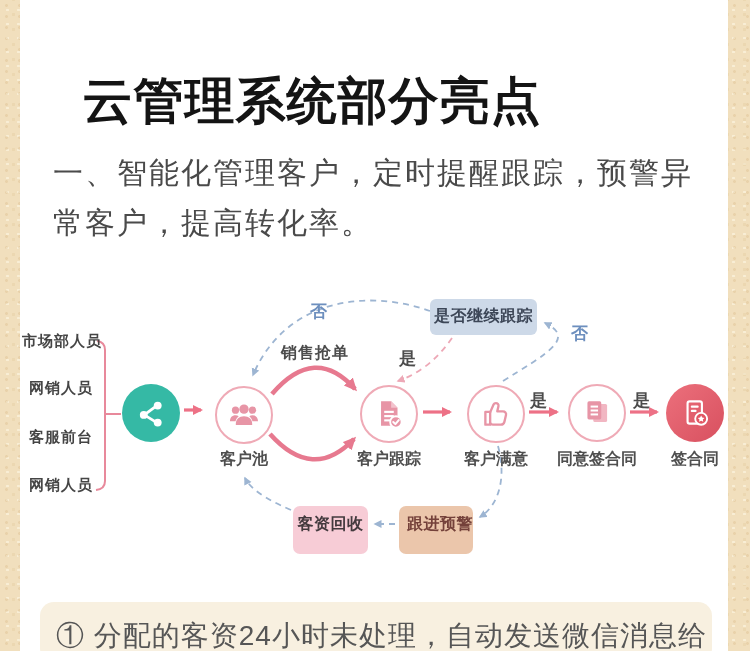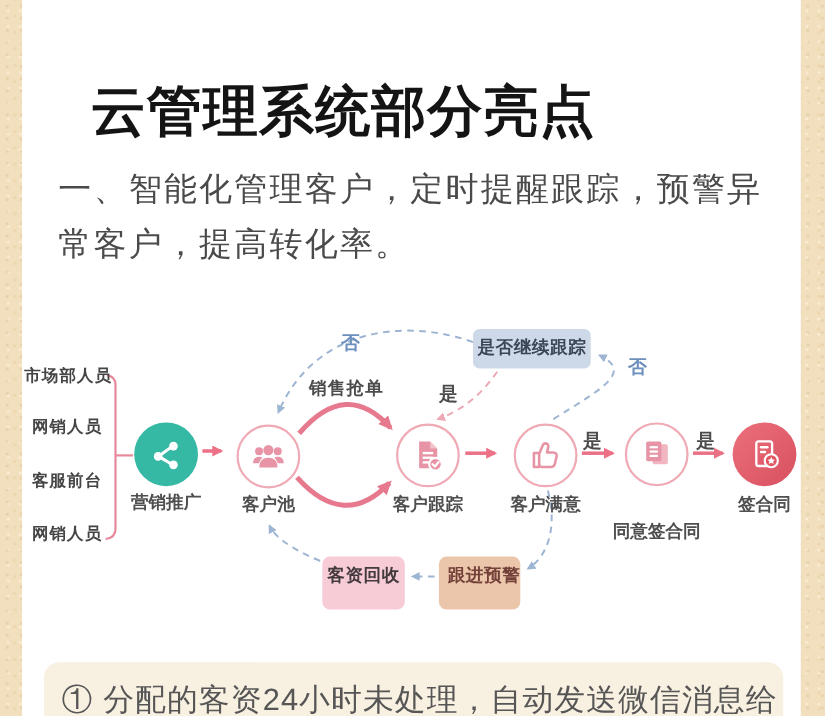--- a/index.html
+++ b/index.html
@@ -122,21 +122,20 @@
 
   <div class="node teal" style="left:122px; top:384px;">
     <svg viewBox="0 0 32 32">
       <line x1="10" y1="17.5" x2="21.5" y2="9" stroke="#fff" stroke-width="2.6"></line>
       <line x1="10" y1="18" x2="21.5" y2="25" stroke="#fff" stroke-width="2.6"></line>
       <circle cx="9.2" cy="17.8" r="3.7" fill="#fff"></circle>
       <circle cx="22.3" cy="9" r="3.7" fill="#fff"></circle>
       <circle cx="22.3" cy="25" r="3.7" fill="#fff"></circle>
     </svg>
   </div>
-  <div class="nlabel" style="left:101px; top:447px;">营销推广</div>
 
   <div class="node" style="left:215px; top:386px;">
     <svg viewBox="0 0 32 32" fill="#e795a6">
       <circle cx="8" cy="11.5" r="3.4"></circle>
       <path d="M2.8 21.8c0-3.4 2-5.6 5.2-5.6 1.2 0 2.2.3 3 .9-1.7 1.3-2.7 3.2-2.9 4.7z"></path>
       <circle cx="24" cy="11.5" r="3.4"></circle>
       <path d="M29.2 21.8c0-3.4-2-5.6-5.2-5.6-1.2 0-2.2.3-3 .9 1.7 1.3 2.7 3.2 2.9 4.7z"></path>
       <circle cx="16" cy="10.5" r="4.4"></circle>
       <path d="M8.3 24.5c0-4.6 3.1-7.4 7.7-7.4s7.7 2.8 7.7 7.4v1h-15.4z"></path>
     </svg>
@@ -166,21 +165,21 @@
 
   <div class="node" style="left:568px; top:384px;">
     <svg viewBox="0 0 32 32">
       <rect x="12.5" y="7.5" width="13" height="17" rx="1.5" fill="#f1b6c2"></rect>
       <rect x="7" y="5" width="13" height="17" rx="1.5" fill="#e795a6"></rect>
       <rect x="10" y="9" width="7" height="1.9" fill="#fff"></rect>
       <rect x="10" y="12.7" width="7" height="1.9" fill="#fff"></rect>
       <rect x="10" y="16.4" width="7" height="1.9" fill="#fff"></rect>
     </svg>
   </div>
-  <div class="nlabel" style="left:547px; top:473px;">同意签合同</div>
+  <div class="nlabel" style="left:547px; top:449px;">同意签合同</div>
 
   <div class="node solid" style="left:666px; top:384px;">
     <svg viewBox="0 0 32 32">
       <rect x="9" y="5" width="13.5" height="21" rx="2" fill="none" stroke="#fff" stroke-width="2"></rect>
       <line x1="13" y1="10" x2="18.5" y2="10" stroke="#fff" stroke-width="2" stroke-linecap="round"></line>
       <line x1="13" y1="14" x2="16.5" y2="14" stroke="#fff" stroke-width="2" stroke-linecap="round"></line>
       <circle cx="21.8" cy="21.5" r="5.6" fill="#e25663" stroke="#fff" stroke-width="1.8"></circle>
       <path d="M21.8 18.4 l1 1.95 2.15.3 -1.55 1.5 .35 2.15 -1.95-1 -1.95 1 .35-2.15 -1.55-1.5 2.15-.3 z" fill="#fff"></path>
     </svg>
   </div>

